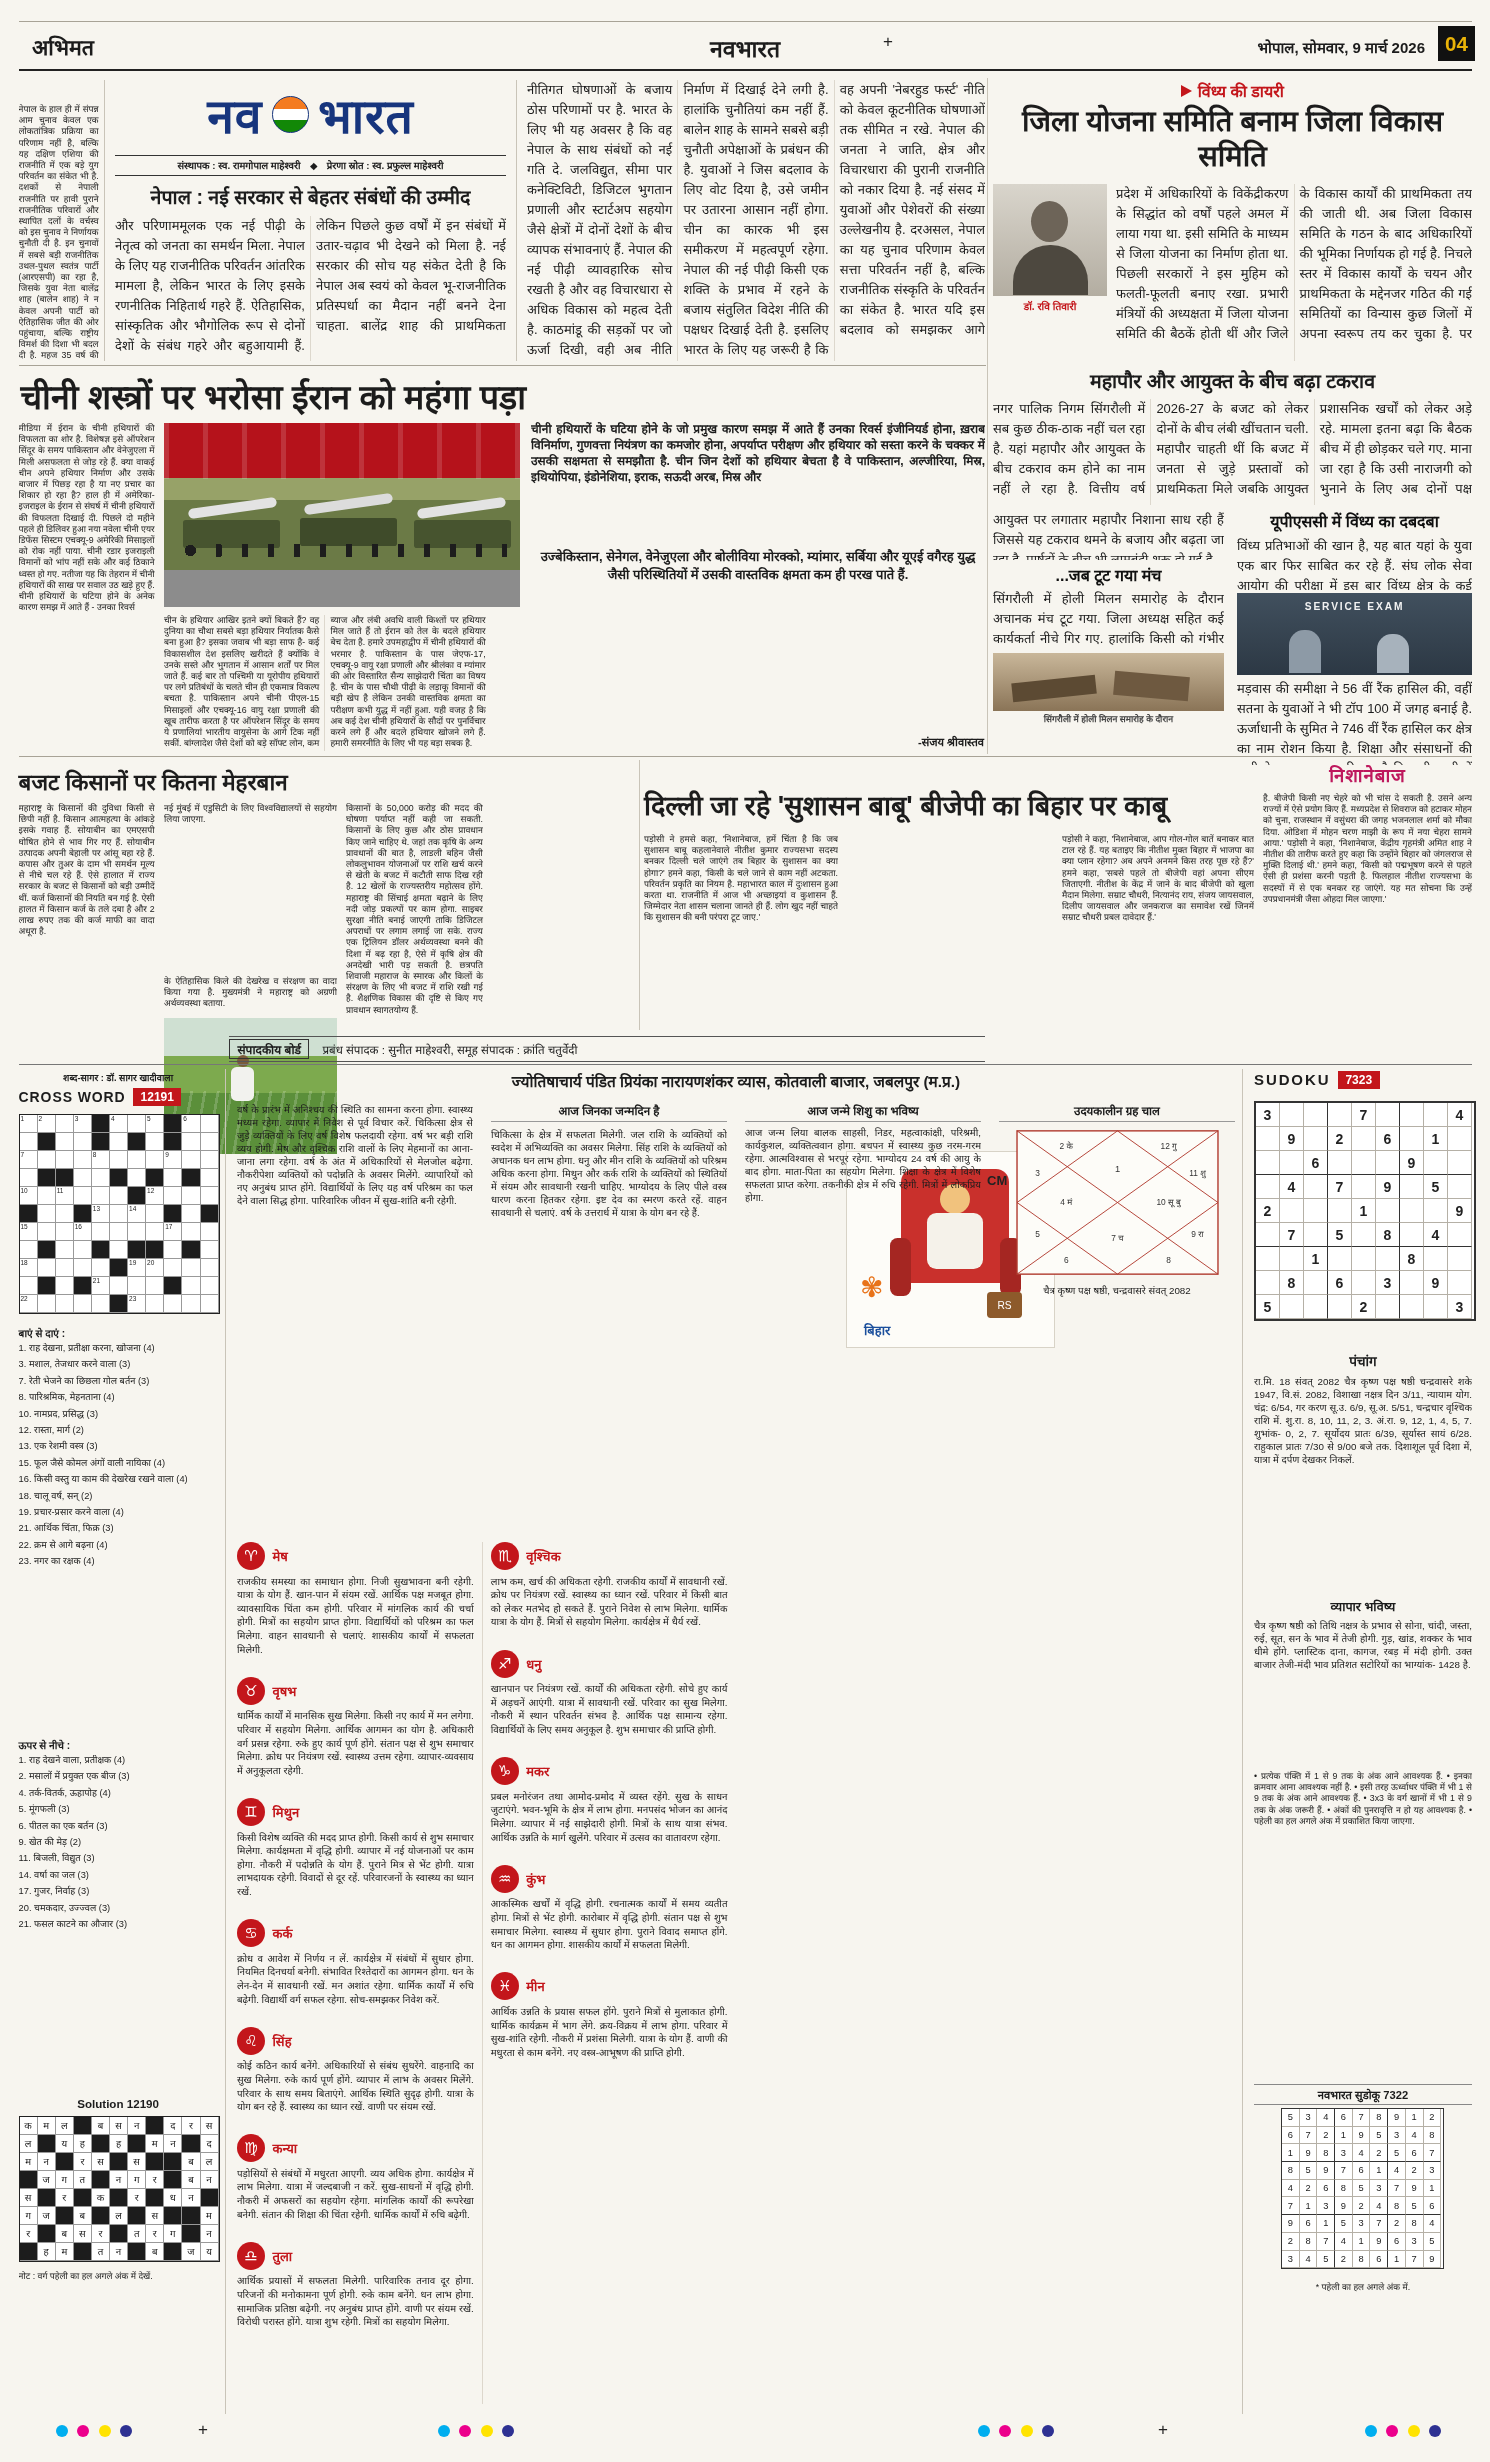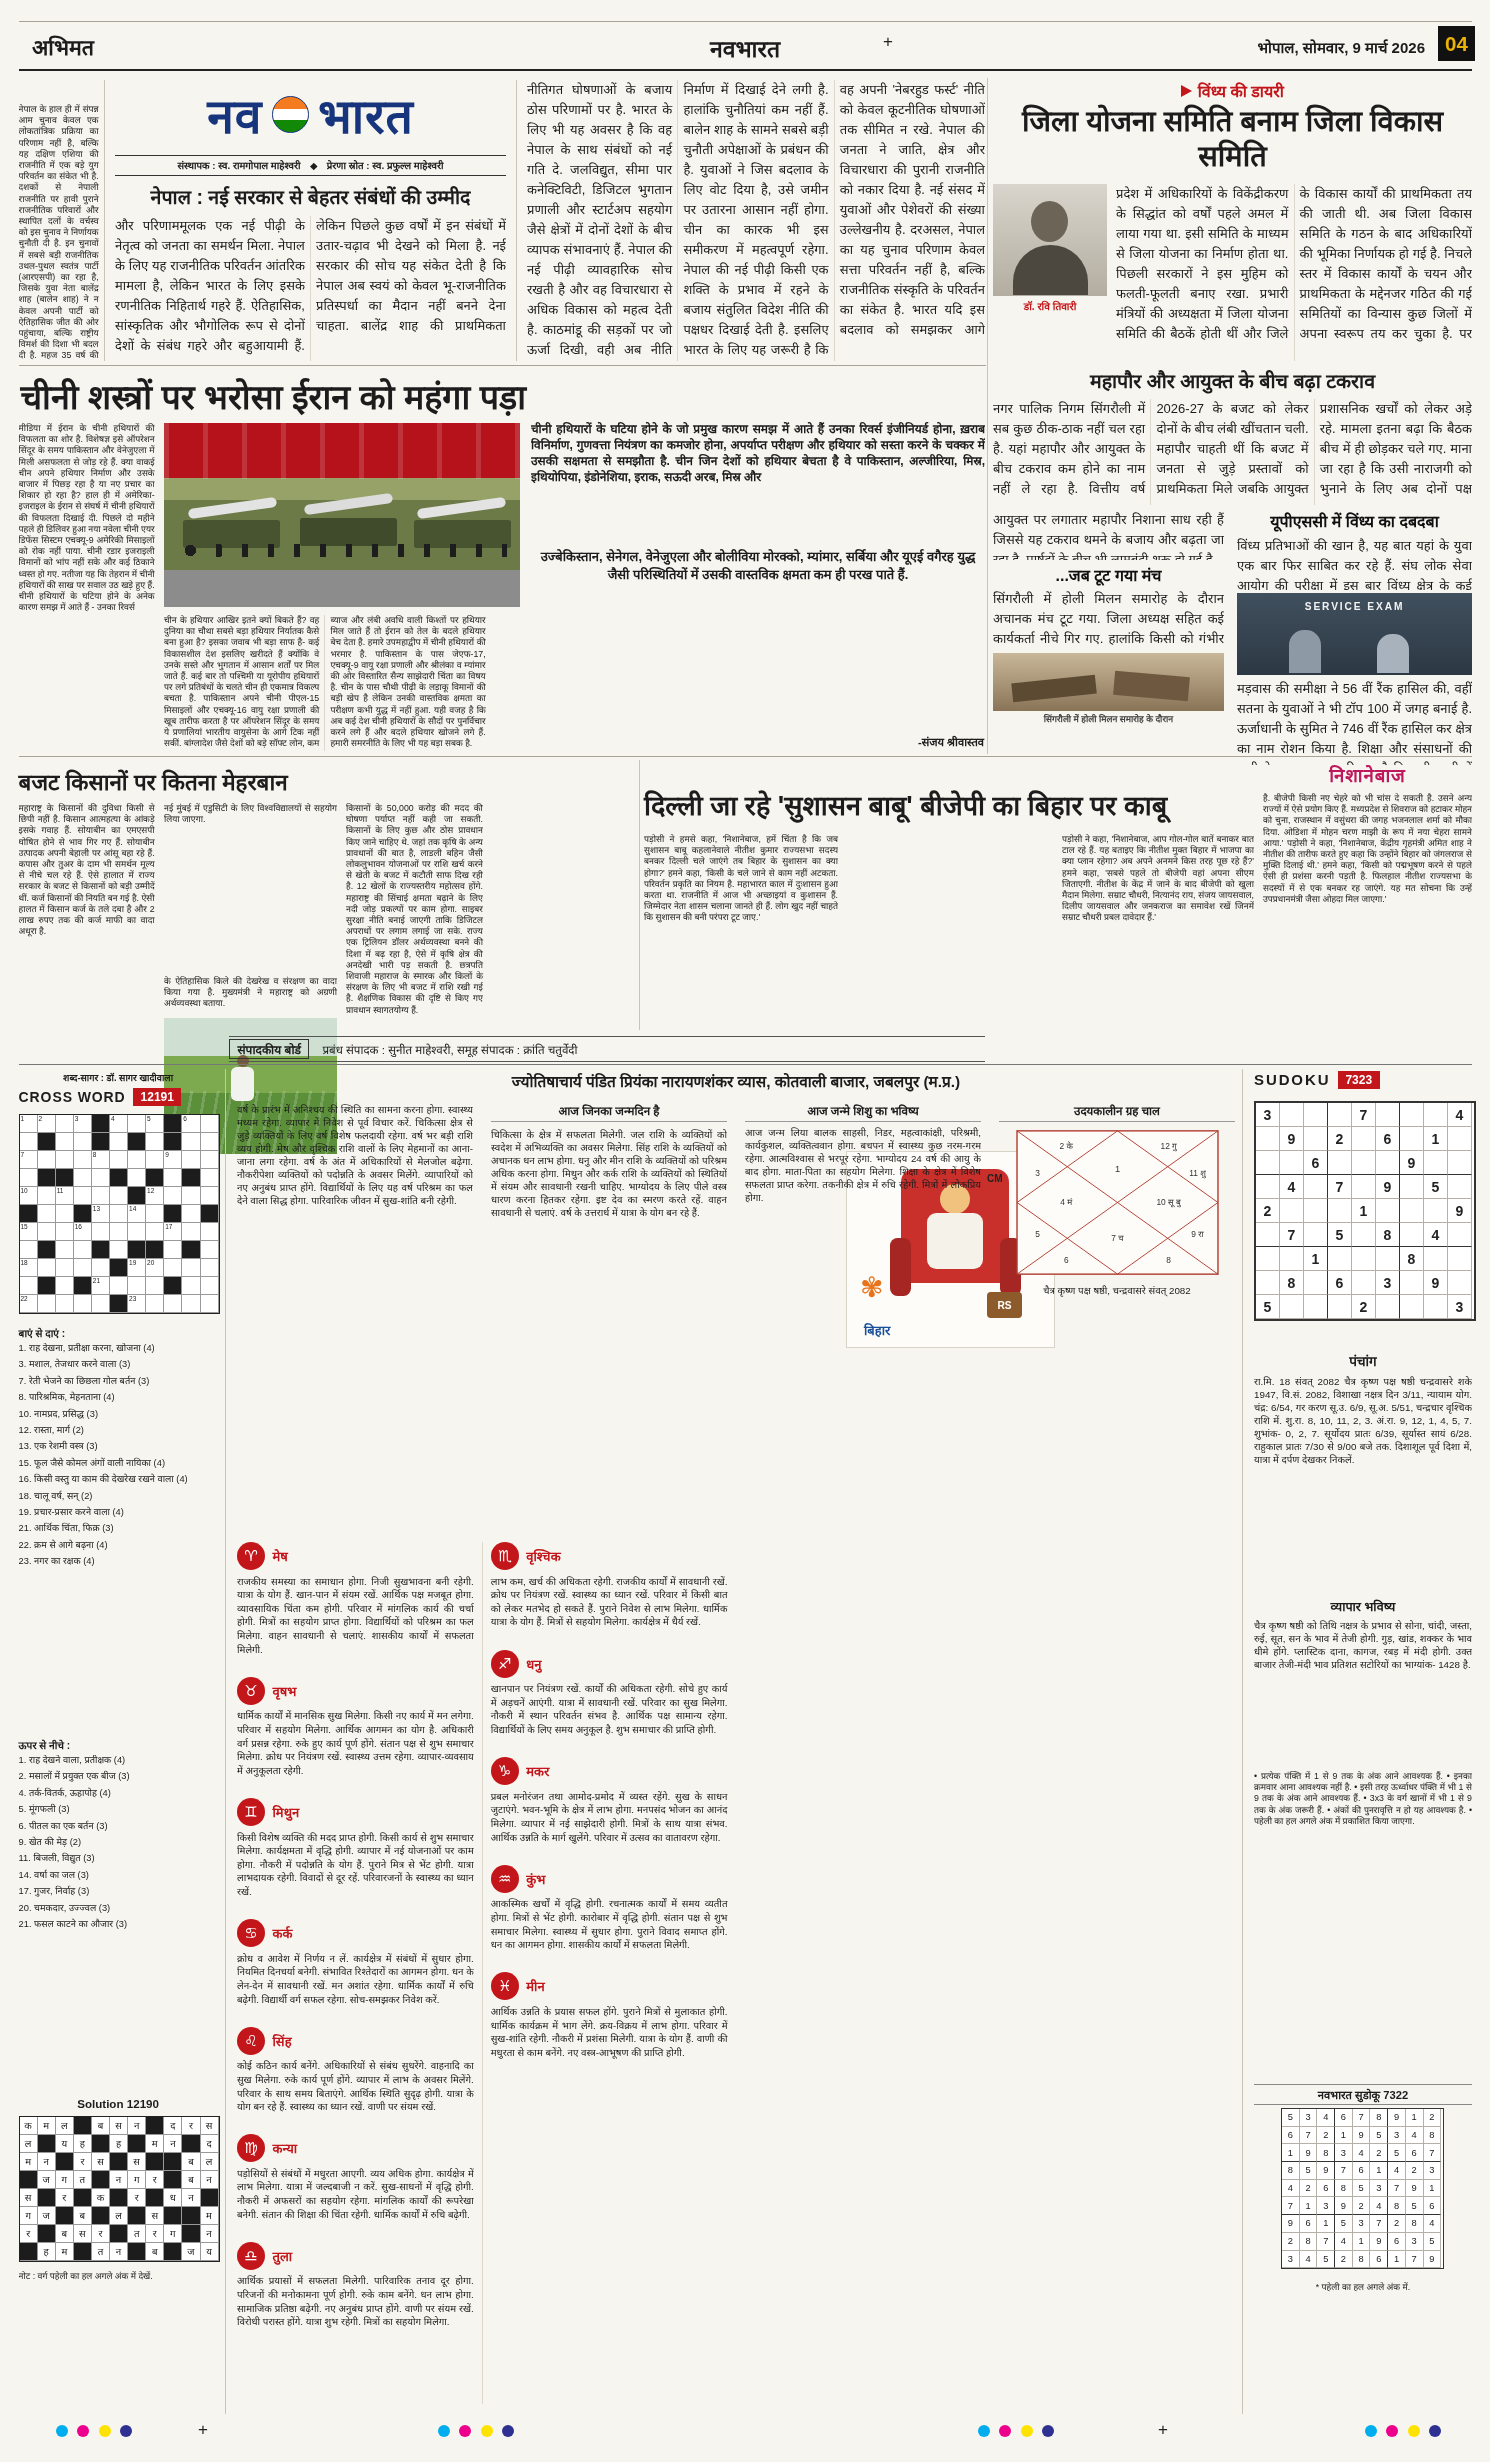--- a/index.html
+++ b/index.html
@@ -180,23 +180,23 @@
 <div class="abs ctr bold" style="left:1263px;top:762px;width:209px;font-size:18.6px;color:#be185d;letter-spacing:0.9px">निशानेबाज</div>
 <div class="abs bold" style="left:644px;top:786px;width:605px;font-size:27px">दिल्ली जा रहे 'सुशासन बाबू' बीजेपी का बिहार पर काबू</div>
 <div class="abs bts" style="left:644px;top:834px;width:194px;height:194px">पड़ोसी ने हमसे कहा, 'निशानेबाज, हमें चिंता है कि जब सुशासन बाबू कहलानेवाले नीतीश कुमार राज्यसभा सदस्य बनकर दिल्ली चले जाएंगे तब बिहार के सुशासन का क्या होगा?' हमने कहा, 'किसी के चले जाने से काम नहीं अटकता. परिवर्तन प्रकृति का नियम है. महाभारत काल में दुःशासन हुआ करता था. राजनीति में आज भी अच्छाइयां व कुशासन हैं. जिम्मेदार नेता शासन चलाना जानते ही हैं. लोग खुद नहीं चाहते कि सुशासन की बनी परंपरा टूट जाए.'</div>
 
 <div class="abs ph" style="left:846px;top:831px;width:209px;height:197px;background:#fdfcf8;border:0.9px solid #d8d3c7">
   <div style="position:absolute;left:54px;top:17px;width:108px;height:114px;background:#c9302c;border-radius:13px 13px 3.7px 3.7px"></div>
   <div style="position:absolute;left:43px;top:86px;width:20.5px;height:58px;background:#a52622;border-radius:7.5px"></div>
   <div style="position:absolute;left:153px;top:86px;width:20.5px;height:58px;background:#a52622;border-radius:7.5px"></div>
   <div style="position:absolute;left:93px;top:32px;width:30px;height:30px;border-radius:50%;background:#f1c27d"></div>
   <div style="position:absolute;left:80px;top:61px;width:56px;height:56px;background:#f5f2ea;border-radius:9.3px"></div>
-  <div style="position:absolute;left:140px;top:20.5px;font-size:10px;font-weight:bold;color:#222">CM</div>
+  <div style="position:absolute;left:140px;top:20.5px;font-size:13px;font-weight:bold;color:#222">CM</div>
   <div style="position:absolute;left:13px;top:119px;font-size:28px;color:#e8731a">✾</div>
-  <div style="position:absolute;left:140px;top:140px;width:35px;height:26px;background:#8d5a2b;border-radius:3.7px;color:#fff;font-size:10.2px;font-weight:bold;display:flex;align-items:center;justify-content:center">RS</div>
+  <div style="position:absolute;left:140px;top:140px;width:35px;height:26px;background:#8d5a2b;border-radius:3.7px;color:#fff;font-size:10.2px;font-weight:normal;display:flex;align-items:center;justify-content:center">RS</div>
   <div style="position:absolute;left:17px;top:169px;font-size:13px;font-weight:bold;color:#1b4f9c">बिहार</div>
 </div>
 
 <div class="abs bts" style="left:1062px;top:834px;width:192px;height:194px">पड़ोसी ने कहा, 'निशानेबाज, आप गोल-गोल बातें बनाकर बात टाल रहे हैं. यह बताइए कि नीतीश मुक्त बिहार में भाजपा का क्या प्लान रहेगा? अब अपने अनमने किस तरह पूछ रहे हैं?' हमने कहा, 'सबसे पहले तो बीजेपी वहां अपना सीएम जिताएगी. नीतीश के केंद्र में जाने के बाद बीजेपी को खुला मैदान मिलेगा. सम्राट चौधरी, नित्यानंद राय, संजय जायसवाल, दिलीप जायसवाल और जनकराज का समावेश रखें जिनमें सम्राट चौधरी प्रबल दावेदार हैं.'</div>
 <div class="abs bts" style="left:1263px;top:793px;width:209px;height:235px">है. बीजेपी किसी नए चेहरे को भी चांस दे सकती है. उसने अन्य राज्यों में ऐसे प्रयोग किए हैं. मध्यप्रदेश से शिवराज को हटाकर मोहन को चुना, राजस्थान में वसुंधरा की जगह भजनलाल शर्मा को मौका दिया. ओडिशा में मोहन चरण माझी के रूप में नया चेहरा सामने आया.' पड़ोसी ने कहा, 'निशानेबाज, केंद्रीय गृहमंत्री अमित शाह ने नीतीश की तारीफ करते हुए कहा कि उन्होंने बिहार को जंगलराज से मुक्ति दिलाई थी.' हमने कहा, 'किसी को पद्मभूषण करने से पहले ऐसी ही प्रशंसा करनी पड़ती है. फिलहाल नीतीश राज्यसभा के सदस्यों में से एक बनकर रह जाएंगे. यह मत सोचना कि उन्हें उपप्रधानमंत्री जैसा ओहदा मिल जाएगा.'</div>
 
 <div class="abs" style="left:229px;top:1036px;width:756px;height:26px;border-top:0.9px solid #555;border-bottom:0.9px solid #555;display:flex;align-items:center;gap:13px">
   <span class="bold" style="font-size:12px;border:0.9px solid #333;padding:0.9px 7.5px">संपादकीय बोर्ड</span>
   <span style="font-size:11.6px">प्रबंध संपादक : सुनीत माहेश्वरी, समूह संपादक : क्रांति चतुर्वेदी</span>
 </div>

